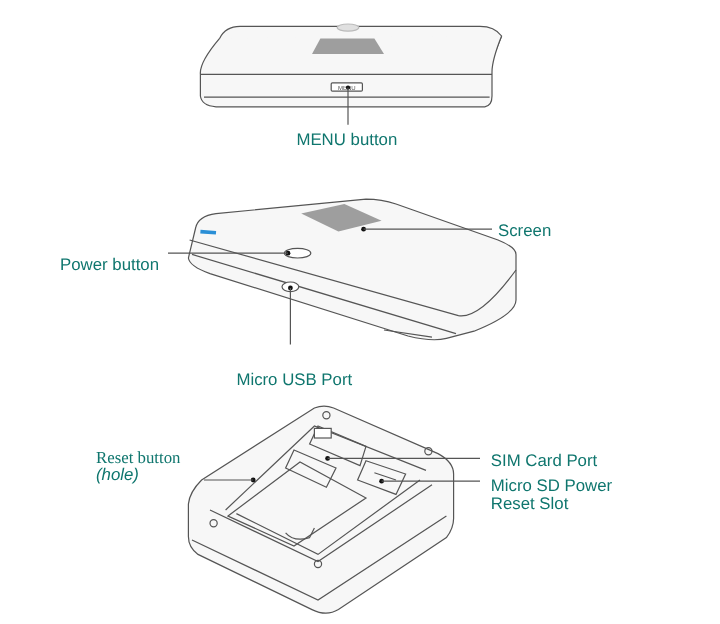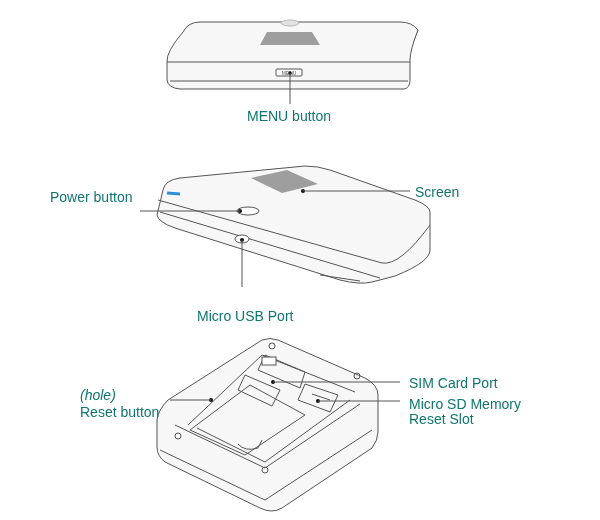--- a/index.html
+++ b/index.html
@@ -64,19 +64,19 @@
   <circle cx="273" cy="382" r="2" fill="#111"></circle>
   <circle cx="318" cy="401" r="2" fill="#111"></circle>
   <circle cx="211" cy="400" r="2" fill="#111"></circle>
   <line x1="273" y1="382" x2="400" y2="382" stroke="#555"></line>
   <line x1="318" y1="401" x2="400" y2="401" stroke="#555"></line>
   <line x1="170" y1="400" x2="211" y2="400" stroke="#555"></line>
 </svg>
 
 <div class="label" style="left:247px;top:108px;">MENU button</div>
 <div class="label" style="left:415px;top:184px;">Screen</div>
-<div class="label" style="left:50px;top:189px;">Power button</div>
+<div class="label" style="left:50px;top:212px;">Power button</div>
 <div class="label" style="left:197px;top:308px;">Micro USB Port</div>
 <div class="label" style="left:409px;top:375px;">SIM Card Port</div>
-<div class="label" style="left:409px;top:396px;">Micro SD Memory</div>
+<div class="label" style="left:409px;top:396px;">Micro SD Power</div>
 <div class="label" style="left:409px;top:411px;">Reset Slot</div>
-<div class="label" style="left:80px;top:404px;">Reset button</div>
+<div class="label" style="left:80px;top:375px;font-family:Liberation Serif, serif;">Reset button</div>
 <div class="label" style="left:80px;top:387px;font-style:italic;">(hole)</div>
 
 </body></html>

